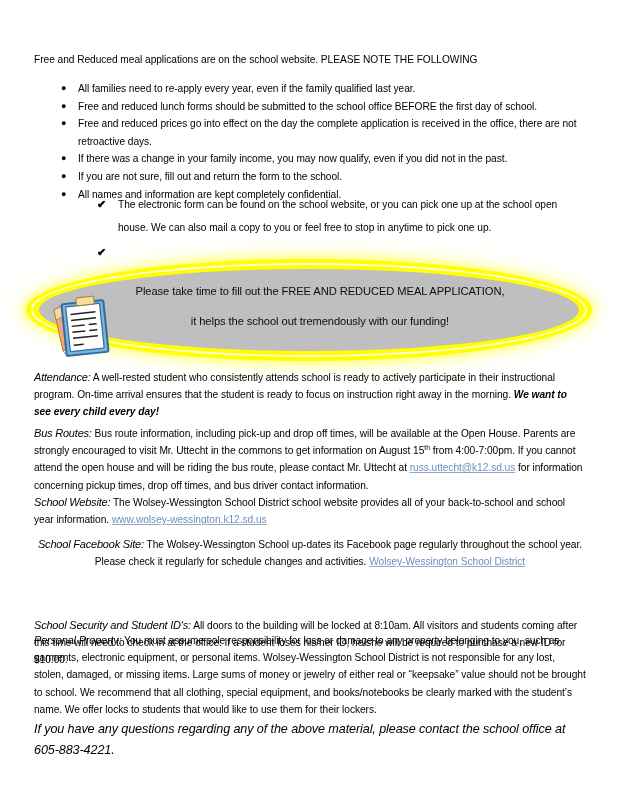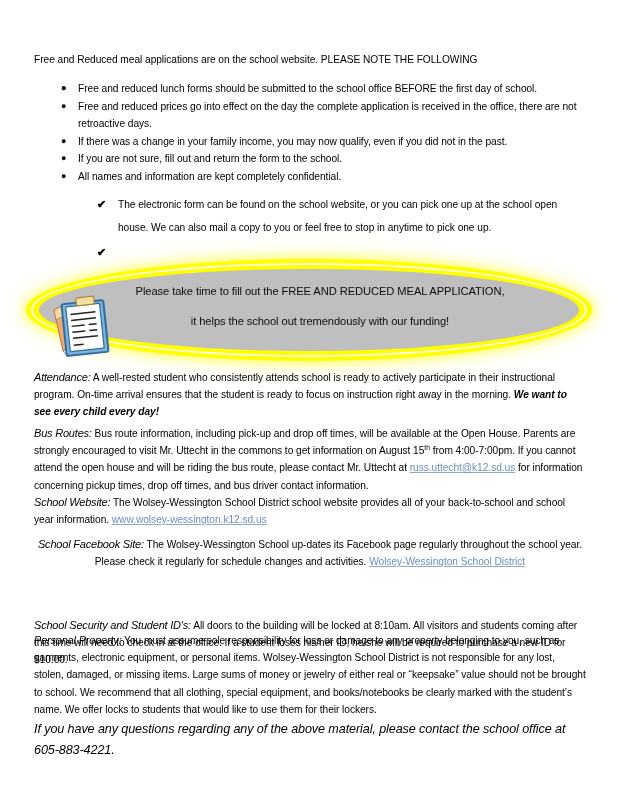--- a/index.html
+++ b/index.html
@@ -187,20 +187,21 @@
 </head>
 <body>
 
 <div class="page">
 
   <div class="intro-line">Free and Reduced meal applications are on the school website.  PLEASE NOTE THE FOLLOWING</div>
 
   <ul class="bullets">
     <li>
       <span class="marker">●</span>
+      <span>All families need to re-apply every year, even if the family qualified last year.</span>
     </li>
     <li>
       <span class="marker">●</span>
       <span>Free and reduced lunch forms should be submitted to the school office BEFORE the first day of school.</span>
     </li>
     <li>
       <span class="marker">●</span>
       <span>Free and reduced prices go into effect on the day the complete application is received in the office, there are not retroactive days.</span>
     </li>
     <li>

